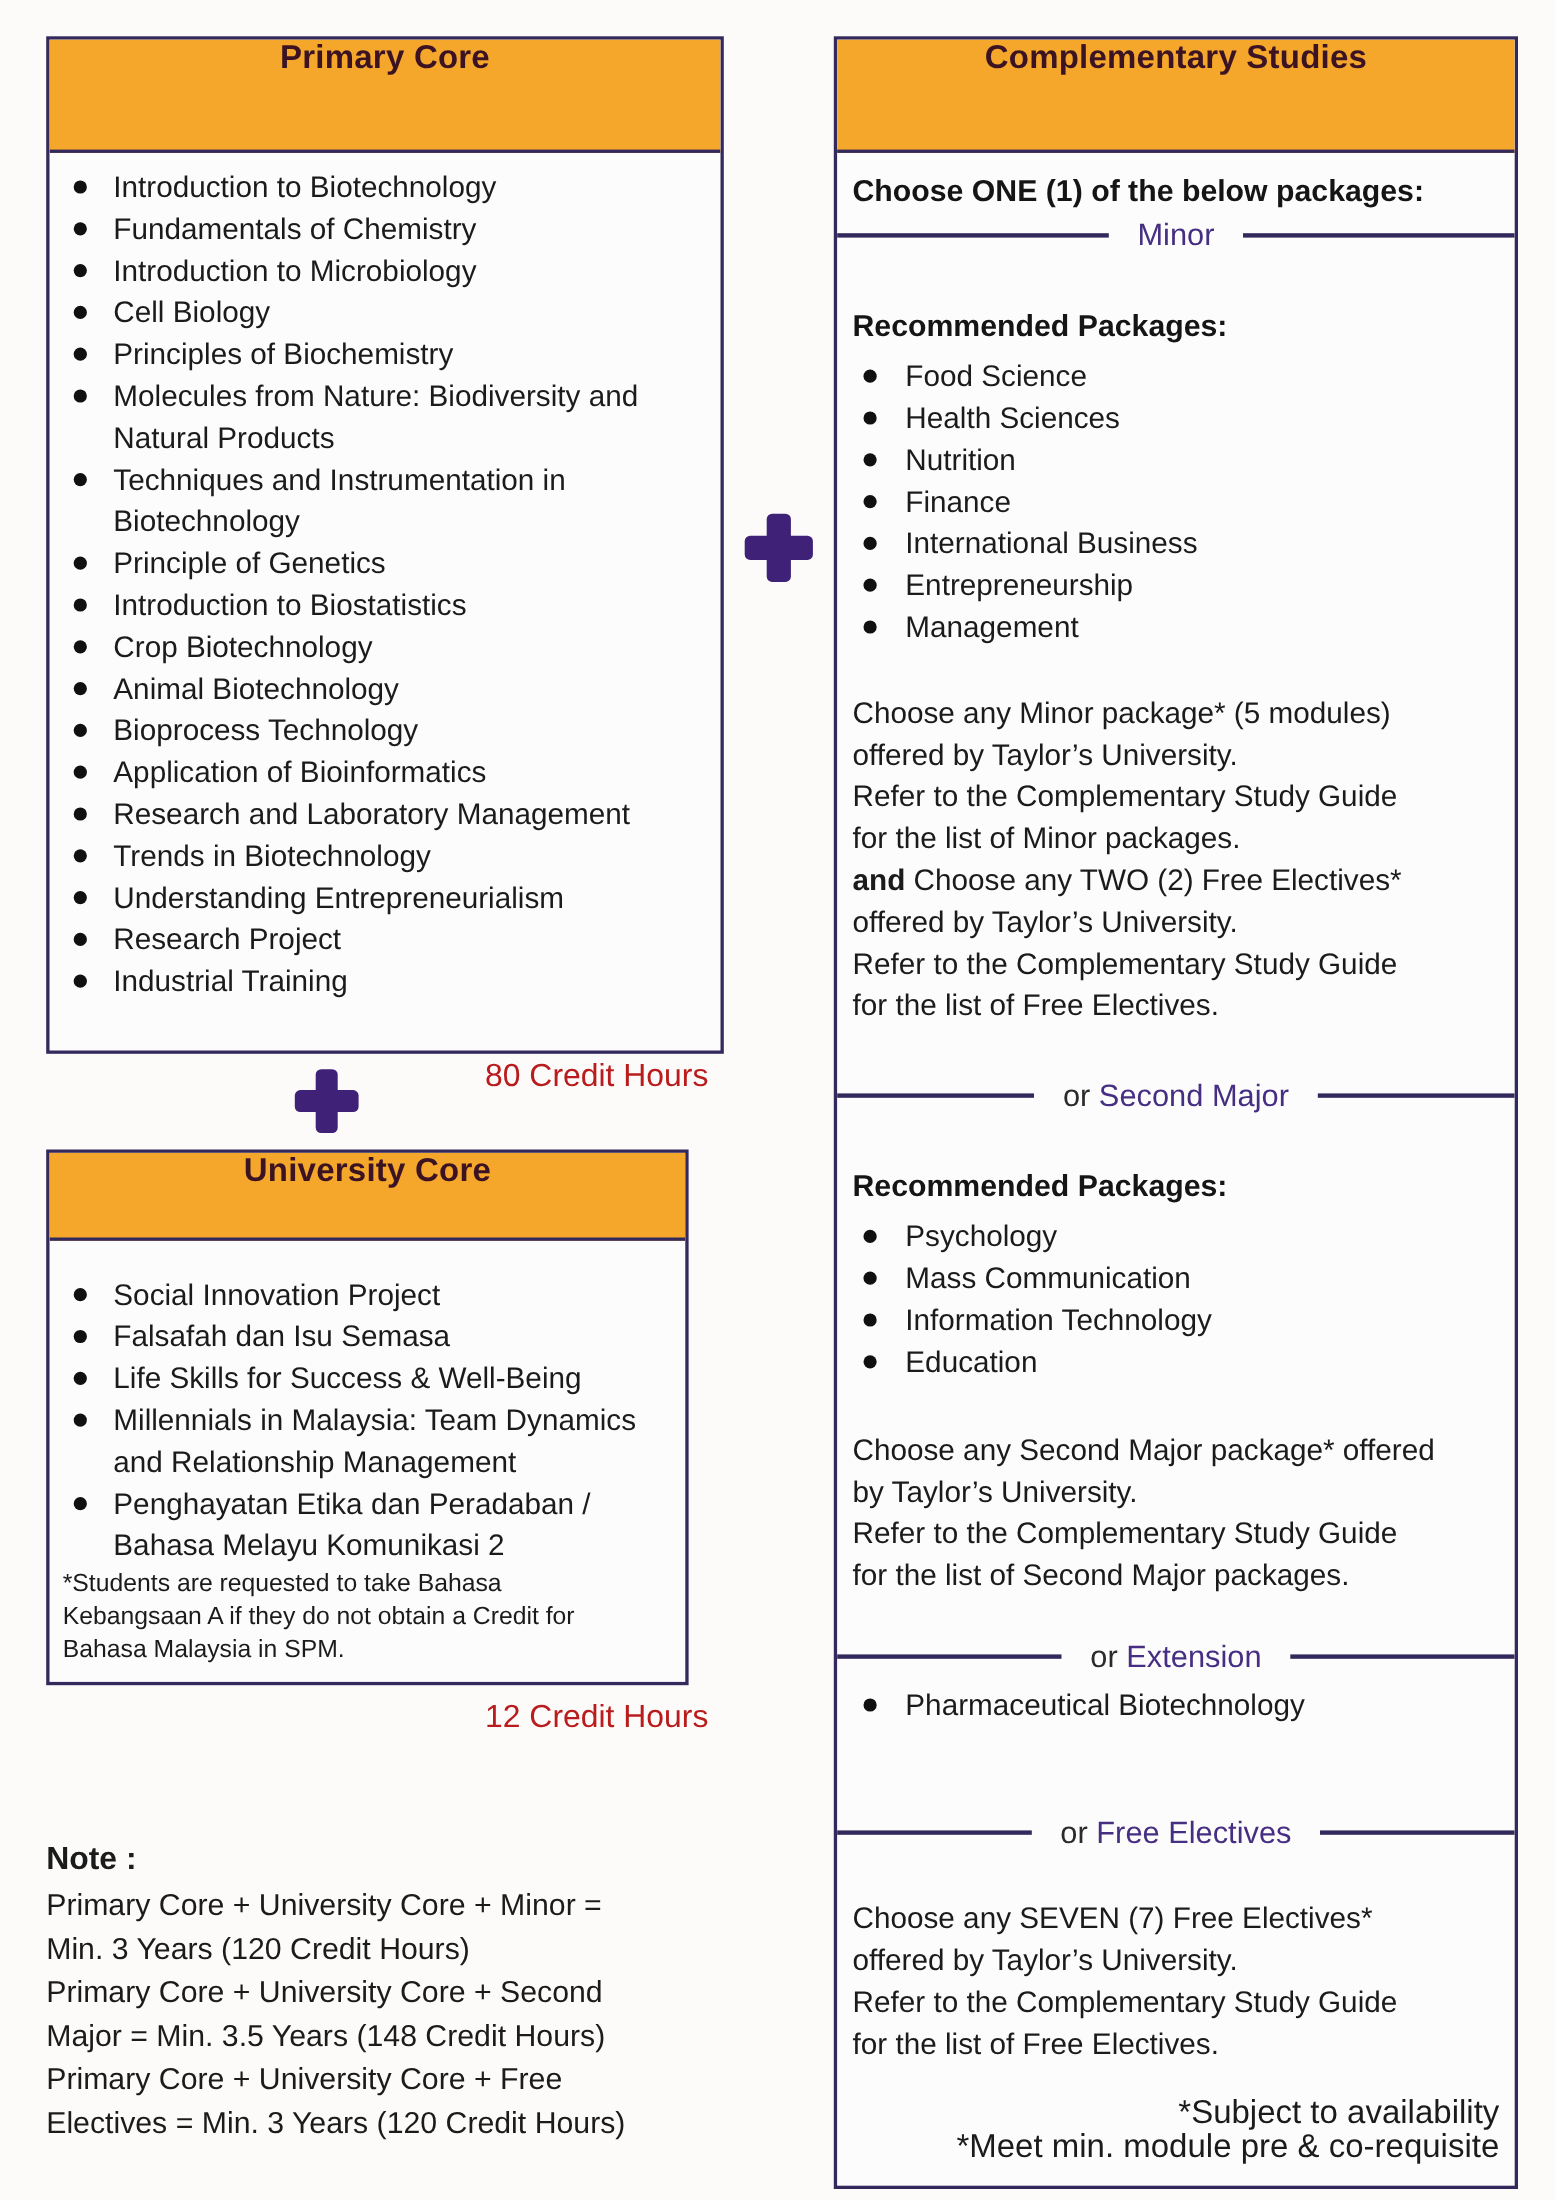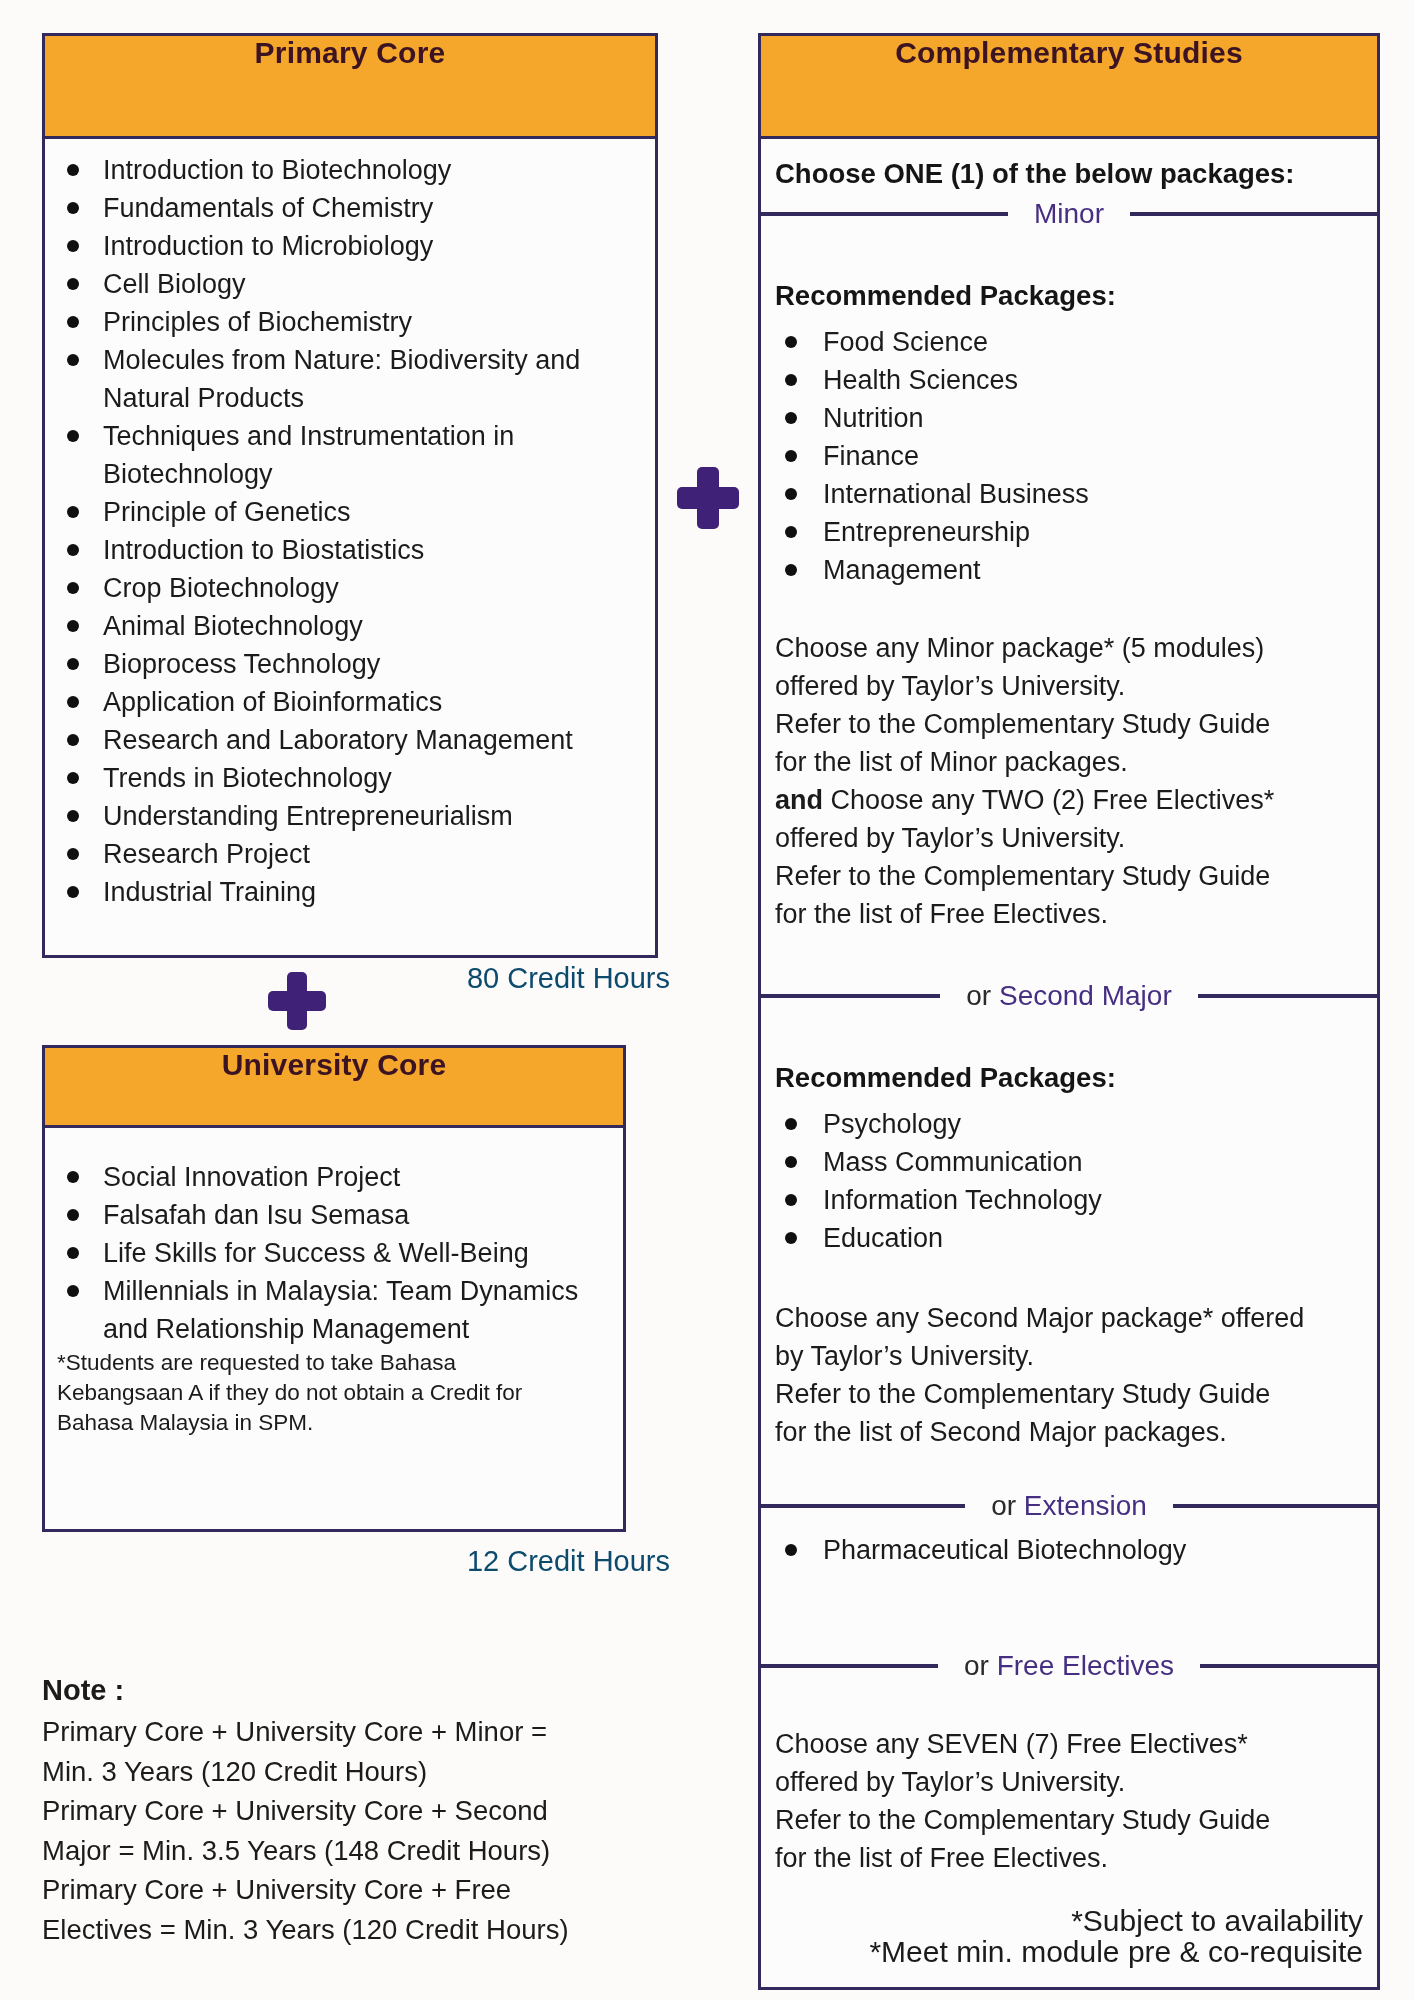--- a/index.html
+++ b/index.html
@@ -20,21 +20,21 @@
   .university-box{left:42px;top:1045px;width:584px;height:487px;}
   .university-box .box-header{height:77px;}
 
   .course-list{list-style:none;margin:0;padding:12px 18px 0 0;font-size:27px;line-height:38px;}
   .course-list li{position:relative;padding-left:58px;}
   .course-list li::before{content:"";position:absolute;left:22px;top:13px;width:12px;height:12px;border-radius:50%;background:#101010;}
   .university-box .course-list{padding-top:30px;}
 
   .uni-footnote{font-size:22.5px;line-height:30px;padding-left:12px;padding-right:10px;}
 
-  .credit-label{position:absolute;left:54px;width:616px;text-align:right;font-size:29px;color:#0c4a6e;}
+  .credit-label{position:absolute;left:28px;width:616px;text-align:right;font-size:29px;color:#b91c1c;}
   #credit-80{top:962px;}
   #credit-12{top:1545px;}
 
   .plus{position:absolute;}
   .plus::before,.plus::after{content:"";position:absolute;background:var(--plus-purple);border-radius:5px;}
   .plus::before{left:50%;top:0;height:100%;transform:translateX(-50%);}
   .plus::after{top:50%;left:0;width:100%;transform:translateY(-50%);}
   .plus-small{left:268px;top:972px;width:58px;height:58px;}
   .plus-small::before{width:20px;}
   .plus-small::after{height:20px;}
@@ -112,20 +112,21 @@
 
   <section class="box university-box">
     <header class="box-header">
       <h2 class="box-title">University Core</h2>
     </header>
     <ul class="course-list">
         <li>Social Innovation Project</li>
         <li>Falsafah dan Isu Semasa</li>
         <li>Life Skills for Success &amp; Well-Being</li>
         <li>Millennials in Malaysia: Team Dynamics and Relationship Management</li>
+        <li>Penghayatan Etika dan Peradaban / Bahasa Melayu Komunikasi 2</li>
       </ul>
     <div class="uni-footnote">
         <div>*Students are requested to take Bahasa</div>
         <div>Kebangsaan A if they do not obtain a Credit for</div>
         <div>Bahasa Malaysia in SPM.</div>
       </div>
   </section>
 
   <div class="credit-label" id="credit-12">12 Credit Hours</div>
 

